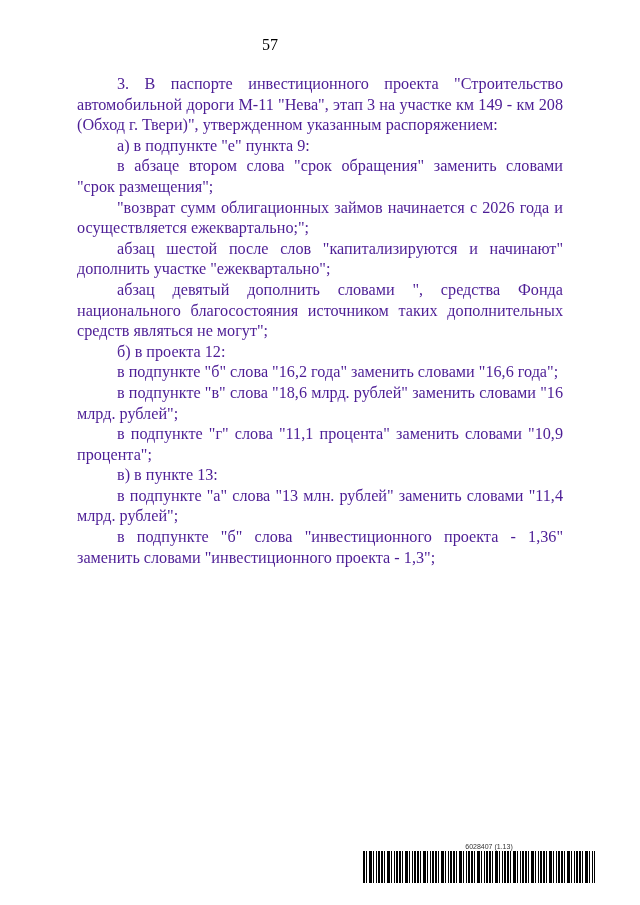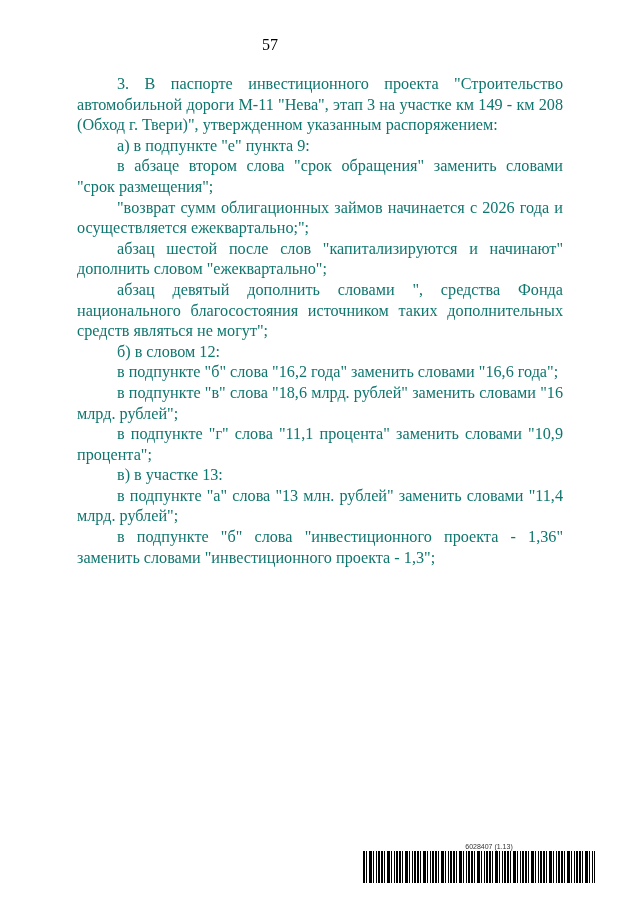--- a/index.html
+++ b/index.html
@@ -5,21 +5,21 @@
     html, body { margin: 0; padding: 0; background: #ffffff; }
     body { width: 640px; height: 905px; position: relative; overflow: hidden; }
     .page-number {
       position: absolute; top: 36px; left: 0; width: 540px;
       text-align: center; font-family: "Liberation Serif", serif;
       font-size: 16px; color: #000;
     }
     .body-text {
       position: absolute; top: 74px; left: 77px; width: 486px;
       font-family: "Liberation Serif", serif; font-size: 16.2px;
-      line-height: 20.6px; color: #0f766e;
+      line-height: 20.6px; color: #4c1d95;
     }
     .para { margin: 0; text-indent: 40px; text-align: justify; text-align-last: left; }
     .barcode-wrap { position: absolute; left: 363px; top: 843px; width: 232px; }
     .barcode-label {
       font-family: "Liberation Sans", sans-serif; font-size: 7px; color: #333;
       text-align: center; padding-left: 20px; line-height: 8px;
     }
     .barcode {
       height: 32px; width: 232px;
       background: repeating-linear-gradient(90deg,
@@ -31,27 +31,27 @@
 </head>
 <body>
 
 <div class="page-number">57</div>
 
 <div class="body-text">
   <p class="para">3. В паспорте инвестиционного проекта "Строительство автомобильной дороги М-11 "Нева", этап 3 на участке км 149 - км 208 (Обход г. Твери)", утвержденном указанным распоряжением:</p>
   <p class="para">а) в подпункте "е" пункта 9:</p>
   <p class="para">в абзаце втором слова "срок обращения" заменить словами "срок размещения";</p>
   <p class="para">"возврат сумм облигационных займов начинается с 2026 года и осуществляется ежеквартально;";</p>
-  <p class="para">абзац шестой после слов "капитализируются и начинают" дополнить словом "ежеквартально";</p>
+  <p class="para">абзац шестой после слов "капитализируются и начинают" дополнить участке "ежеквартально";</p>
   <p class="para">абзац девятый дополнить словами ", средства Фонда национального благосостояния источником таких дополнительных средств являться не могут";</p>
-  <p class="para">б) в словом 12:</p>
+  <p class="para">б) в проекта 12:</p>
   <p class="para">в подпункте "б" слова "16,2 года" заменить словами "16,6 года";</p>
   <p class="para">в подпункте "в" слова "18,6 млрд. рублей" заменить словами "16 млрд. рублей";</p>
   <p class="para">в подпункте "г" слова "11,1 процента" заменить словами "10,9 процента";</p>
-  <p class="para">в) в участке 13:</p>
+  <p class="para">в) в пункте 13:</p>
   <p class="para">в подпункте "а" слова "13 млн. рублей" заменить словами "11,4 млрд. рублей";</p>
   <p class="para">в подпункте "б" слова "инвестиционного проекта - 1,36" заменить словами "инвестиционного проекта - 1,3";</p>
 </div>
 
 <div class="barcode-wrap">
   <div class="barcode-label">6028407 (1.13)</div>
   <div class="barcode"></div>
 </div>
 
 </body></html>

